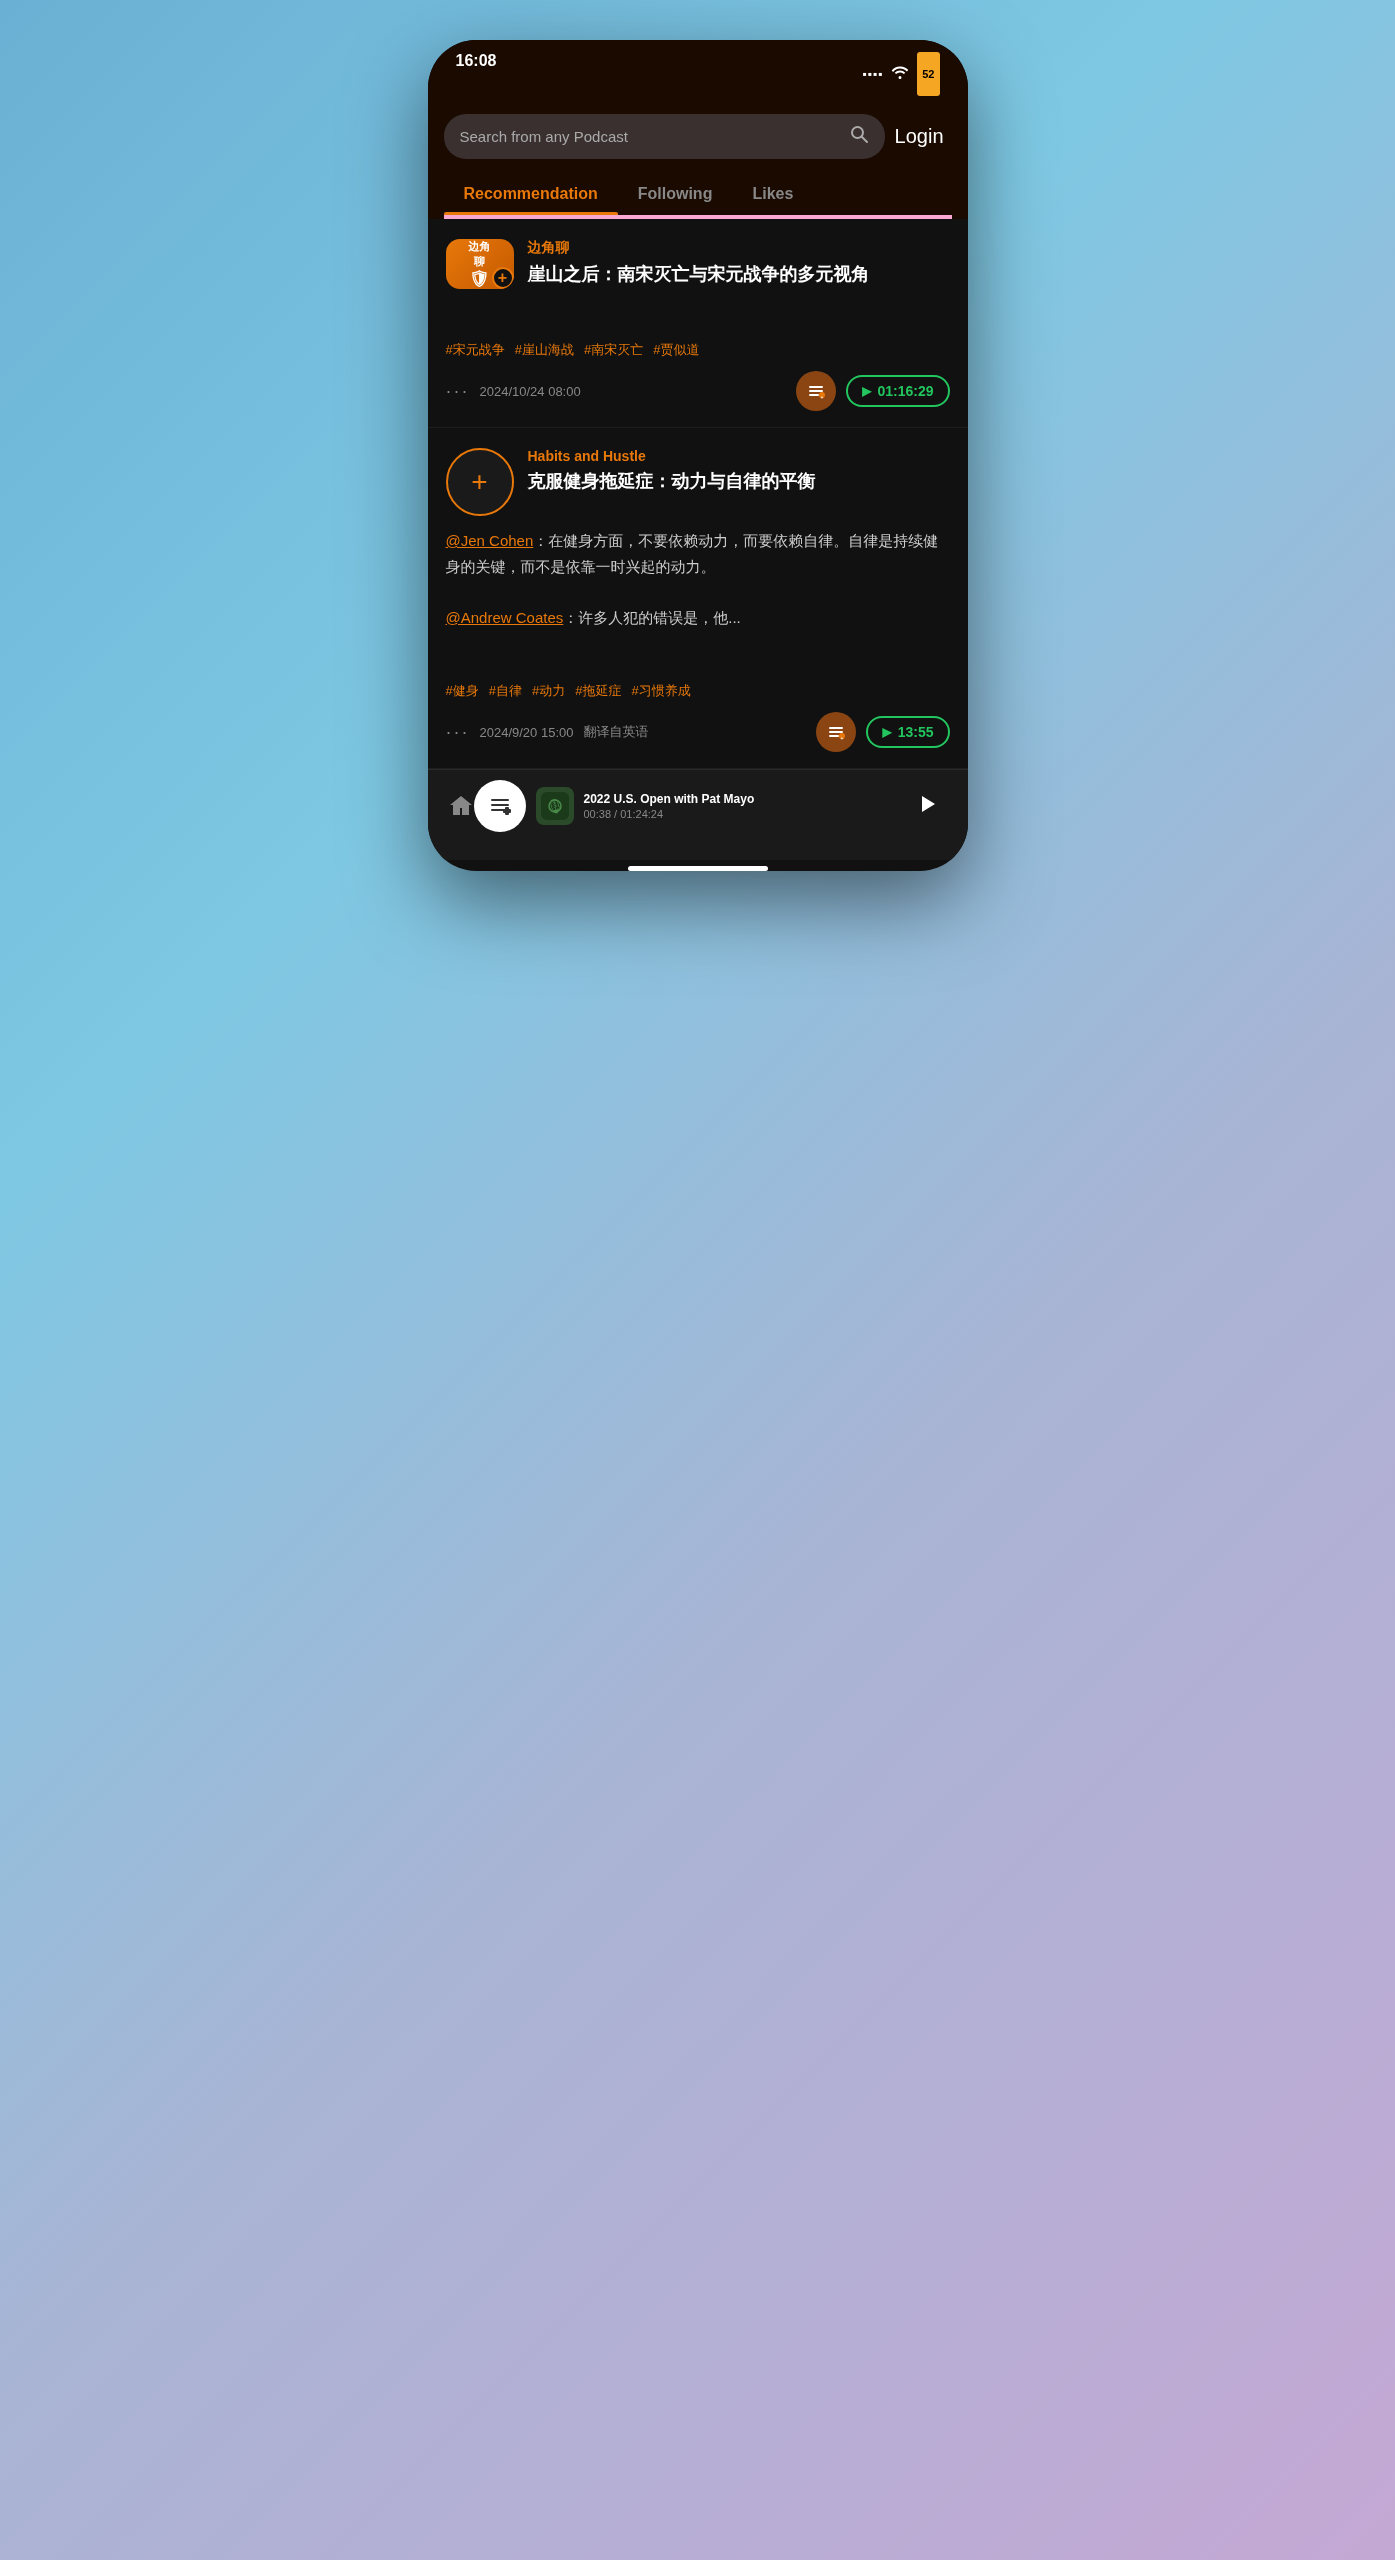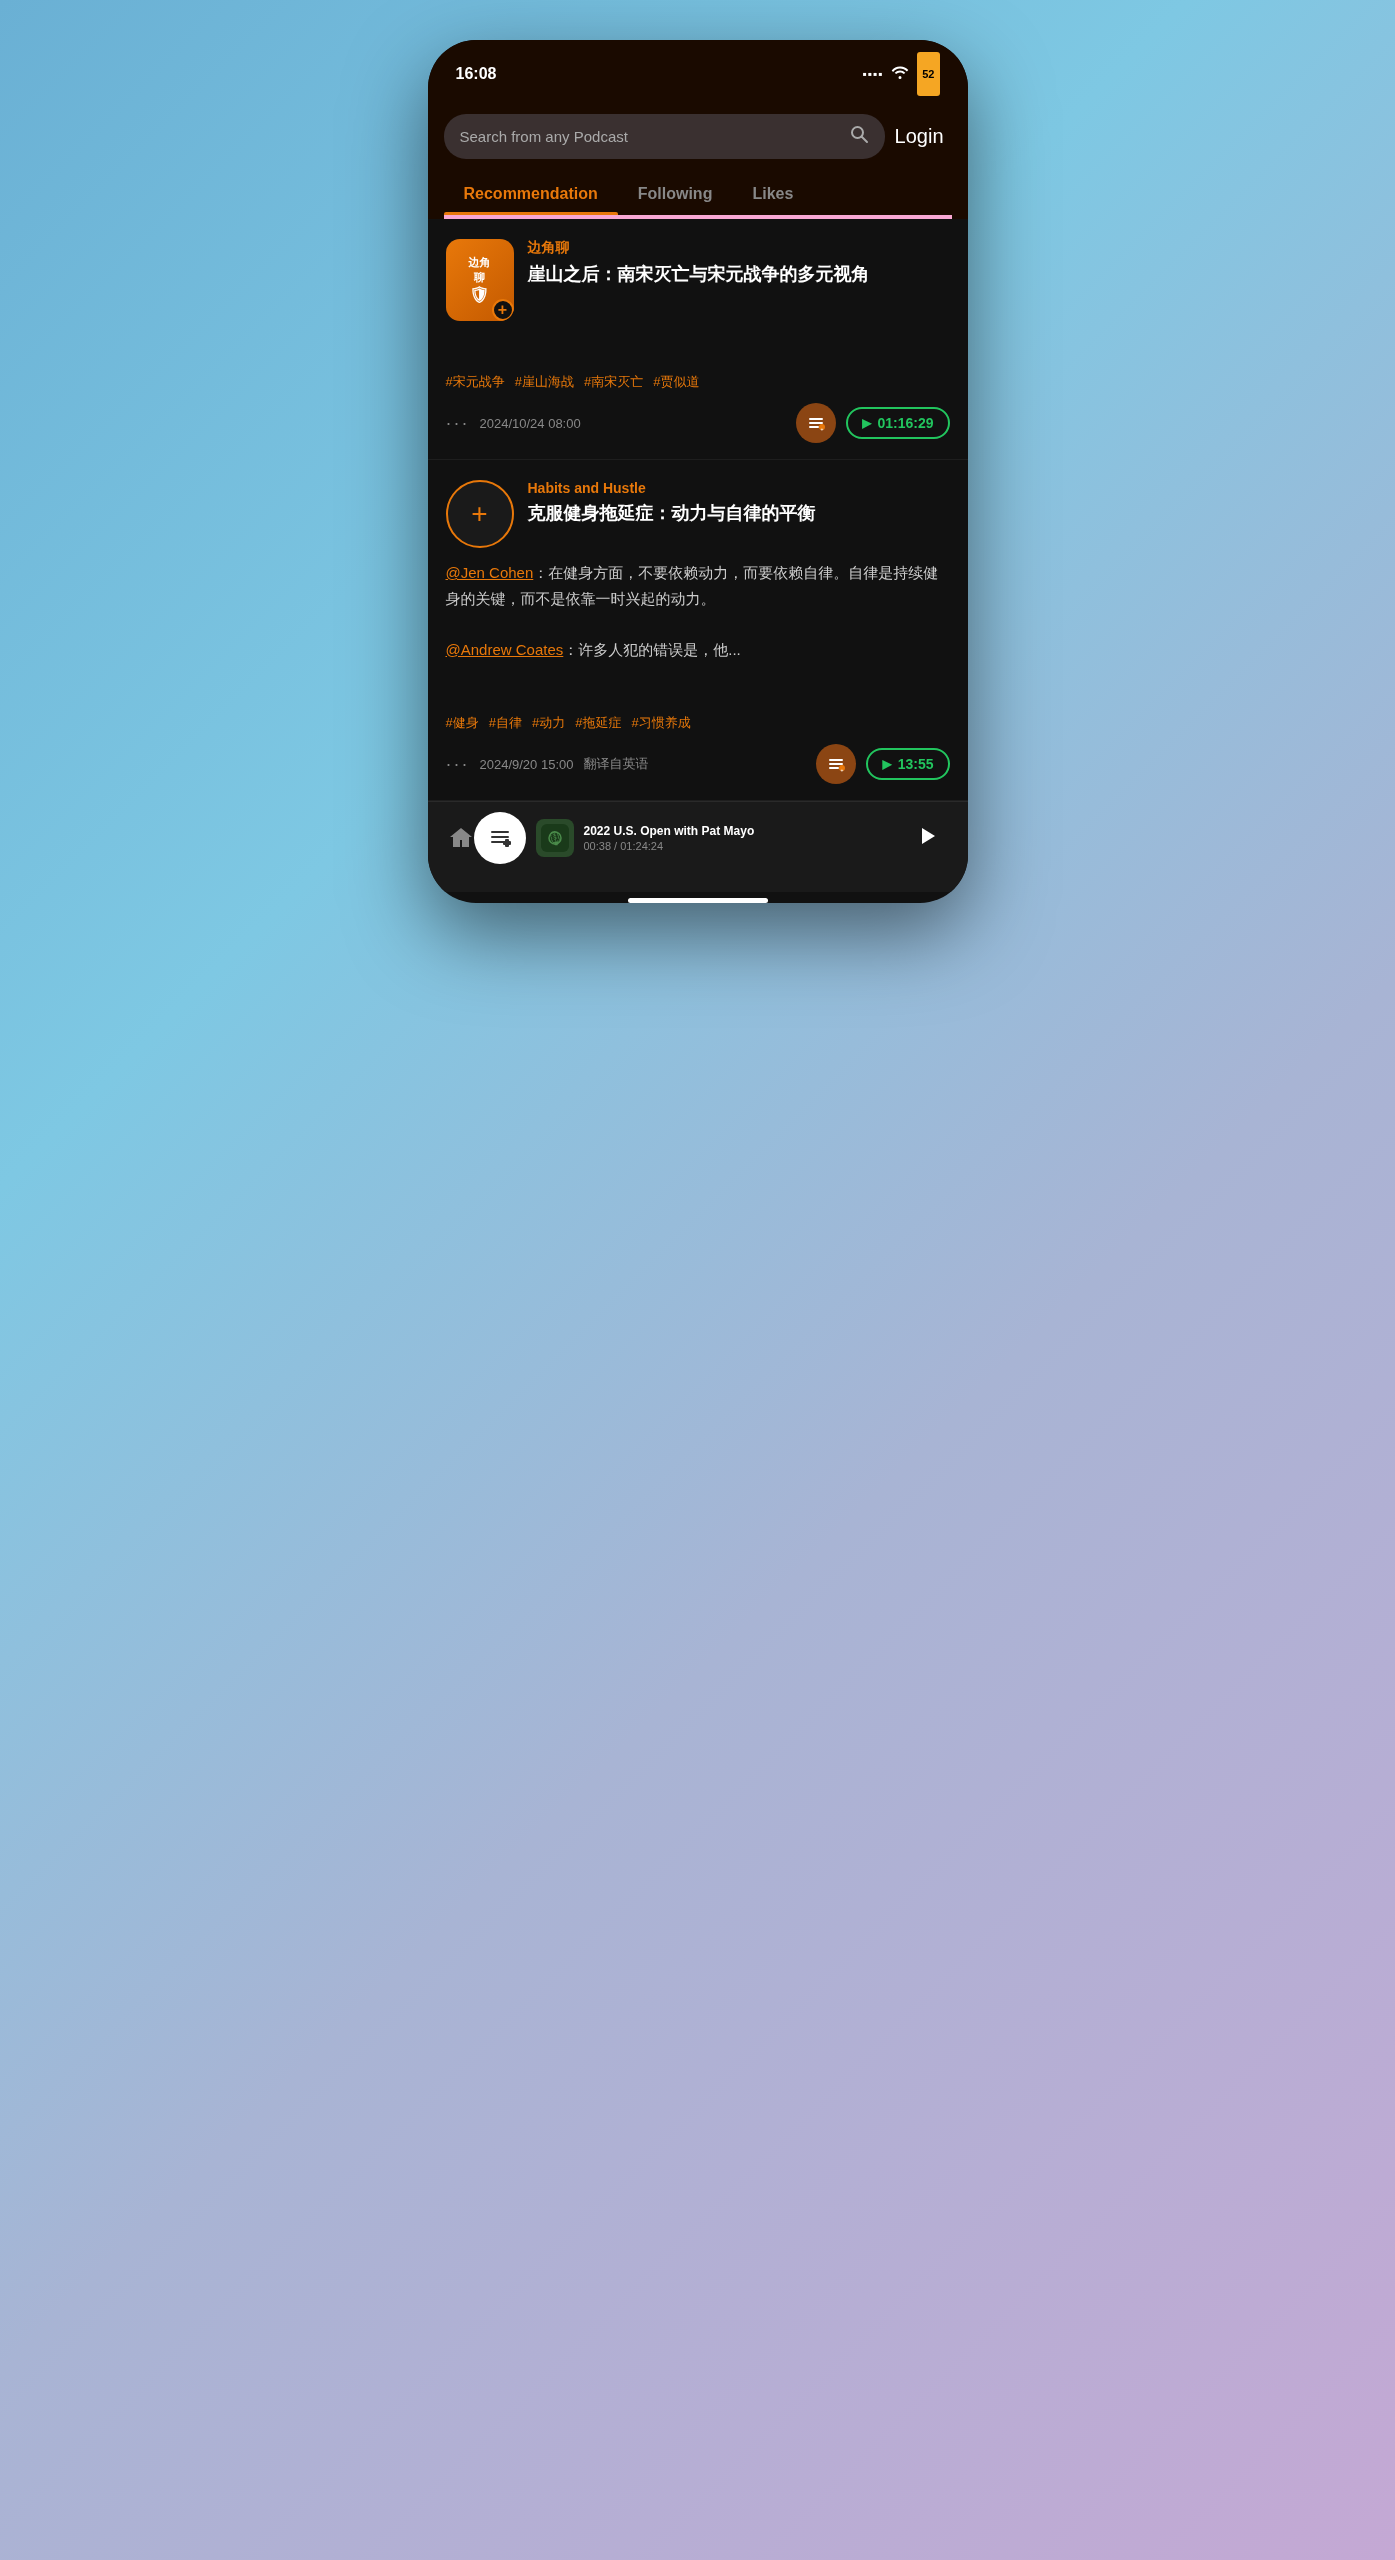--- a/index.html
+++ b/index.html
@@ -18,21 +18,20 @@
       background: #111;
       border-radius: 48px;
       overflow: hidden;
       box-shadow: 0 30px 80px rgba(0,0,0,0.5);
       position: relative;
     }
     .status-bar {
       background: #1a0a00;
       display: flex;
       justify-content: space-between;
-      align-items: center;
       padding: 12px 28px 8px;
       color: white;
       font-size: 16px;
       font-weight: 600;
     }
     .status-right {
       display: flex;
       align-items: center;
       gap: 8px;
     }
@@ -114,21 +113,21 @@
       border-bottom: 1px solid #1e1e1e;
     }
     .card-header {
       display: flex;
       align-items: flex-start;
       gap: 14px;
       margin-bottom: 12px;
     }
     .podcast-thumb {
       width: 68px;
-      height: 82px;
+      height: 50px;
       border-radius: 14px;
       background: #2a1800;
       flex-shrink: 0;
       display: flex;
       align-items: center;
       justify-content: center;
       font-size: 22px;
       position: relative;
       overflow: hidden;
     }

